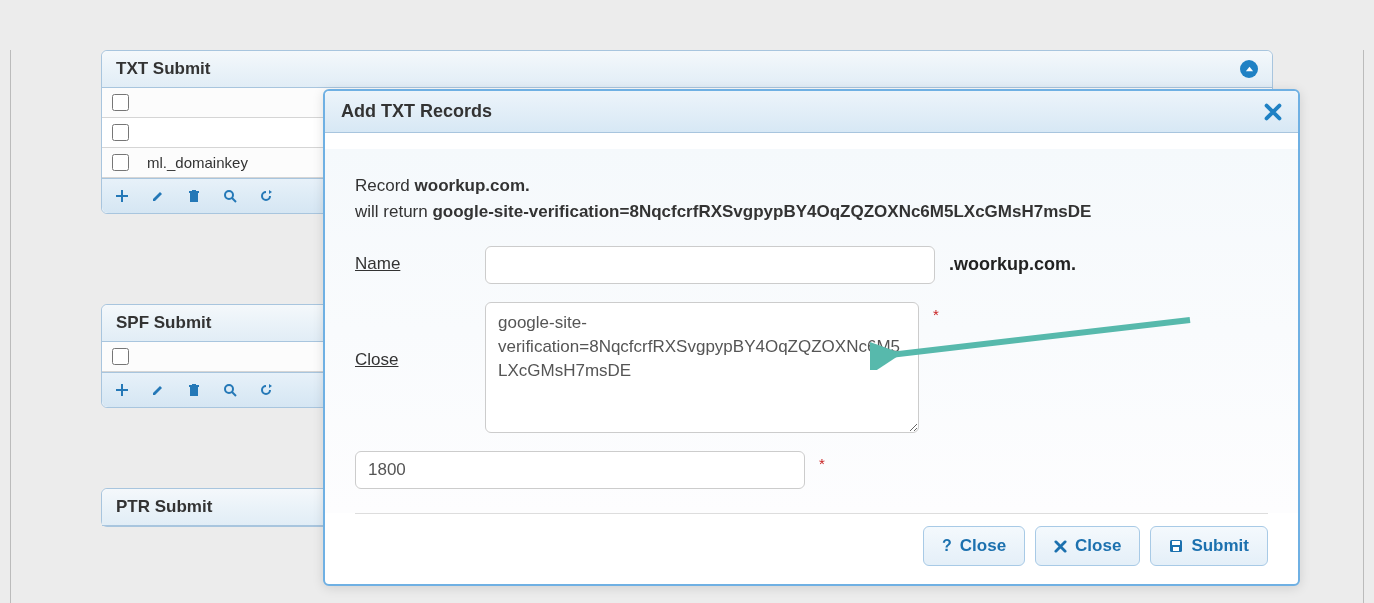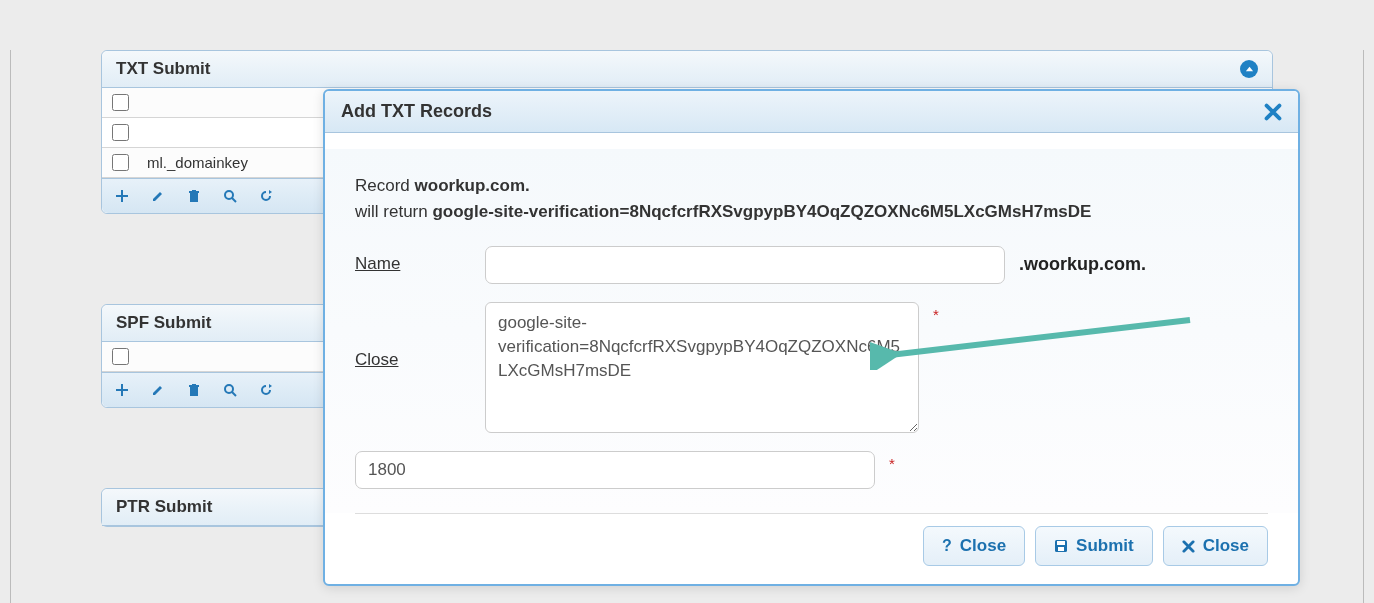--- a/index.html
+++ b/index.html
@@ -149,21 +149,21 @@
     text-decoration: underline;
   }
   .finput, .ftextarea {
     border: 1px solid #ccc;
     border-radius: 6px;
     padding: 8px 12px;
     font-family: inherit;
     font-size: 17px;
     color: #555;
   }
-  .finput { width: 520px; height: 38px; border-radius: 7px; }
+  .finput { width: 450px; height: 38px; }
   .ftextarea {
     width: 434px;
     height: 131px;
     resize: both;
     line-height: 1.4;
   }
   .suffix {
     padding-top: 8px;
     font-size: 18px;
     font-weight: bold;
@@ -360,35 +360,35 @@
     </div>
 
   </div>
   <div class="modal-footer">
     <button class="btn">
       <span class="bi">?</span>
       <span>Close</span>
     </button>
     <button class="btn">
       <span class="bi">
+        <svg width="13" height="13" viewBox="0 0 14 14">
+            <path d="M2 2l10 10M12 2L2 12" stroke="#1c71af" stroke-width="3" stroke-linecap="round"></path>
+          </svg>
+      </span>
+      <span>Close</span>
+    </button>
+    <button class="btn">
+      <span class="bi">
         <svg width="14" height="14" viewBox="0 0 14 14">
             <rect x="1" y="1" width="12" height="12" rx="1.5" fill="#1c71af"></rect>
             <rect x="3" y="2" width="8" height="4" fill="#fff"></rect>
             <rect x="4" y="8" width="6" height="4" fill="#fff"></rect>
           </svg>
       </span>
       <span>Submit</span>
-    </button>
-    <button class="btn">
-      <span class="bi">
-        <svg width="13" height="13" viewBox="0 0 14 14">
-            <path d="M2 2l10 10M12 2L2 12" stroke="#1c71af" stroke-width="3" stroke-linecap="round"></path>
-          </svg>
-      </span>
-      <span>Close</span>
     </button>
   </div>
 </div>
 
 <svg class="arrow" style="left:870px; top:310px; width:340px; height:60px;">
   <defs>
     <marker id="ahead" markerWidth="12" markerHeight="12" refX="2" refY="5" orient="auto">
       <path d="M10 0 L0 5 L10 10 Z" fill="#57b9ac"></path>
     </marker>
   </defs>

